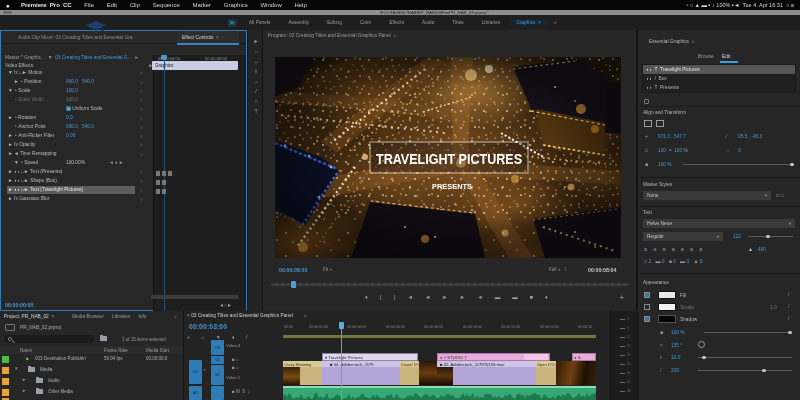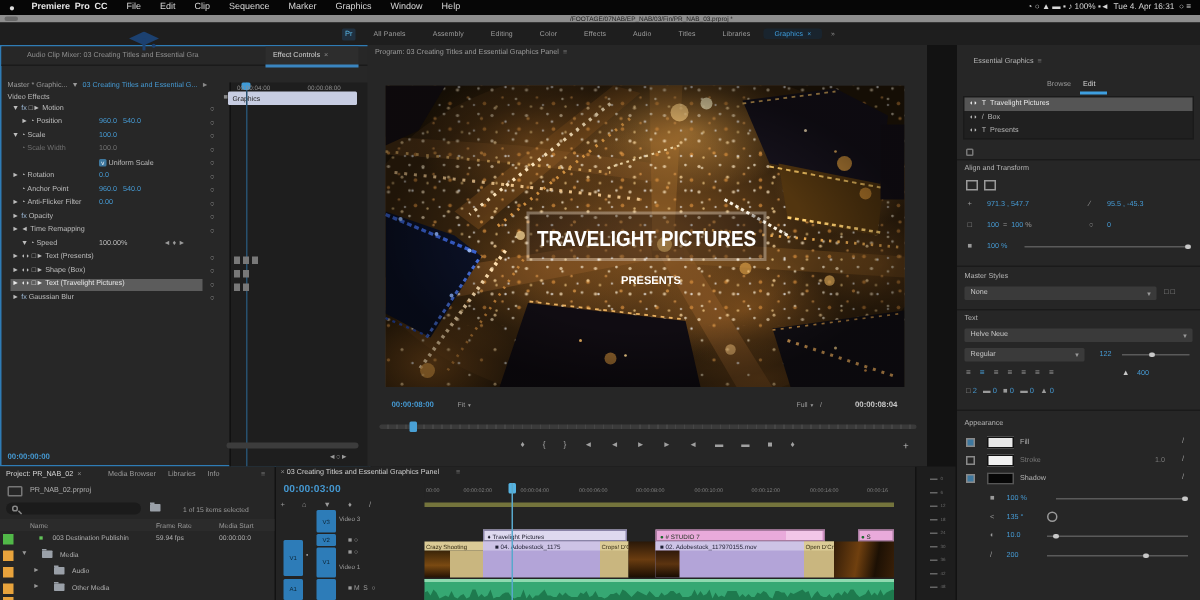--- a/index.html
+++ b/index.html
@@ -101,21 +101,21 @@
   <div style="height:10px;color:#58b6e6;">►</div>
   <div style="height:10px;">→</div>
   <div style="height:10px;">↔</div>
   <div style="height:10px;">◊</div>
   <div style="height:10px;">→</div>
   <div style="height:10px;">/</div>
   <div style="height:10px;">○</div>
   <div style="height:10px;">T</div>
 </div>
 
-<div class="abs" style="left:245px;top:30px;width:373px;height:281px;background:#262626;">
+<div class="abs" style="left:263px;top:30px;width:373px;height:281px;background:#262626;">
   <div class="abs" style="left:5px;top:3px;font-size:4.8px;color:#9a9a9a;">Program: 03 Creating Titles and Essential Graphics Panel&nbsp;&nbsp;<span style="color:#777;">≡</span></div>
 
   <svg class="abs" style="left:12px;top:27px;" width="346" height="201" viewBox="0 0 346 201">
     <defs>
       <radialGradient id="g1">
             <stop offset="0" stop-color="#9a6228" stop-opacity="0.9"></stop>
             <stop offset="1" stop-color="#9a6228" stop-opacity="0"></stop>
           </radialGradient>
       <radialGradient id="g2">
             <stop offset="0" stop-color="#b8813a" stop-opacity="0.95"></stop>

